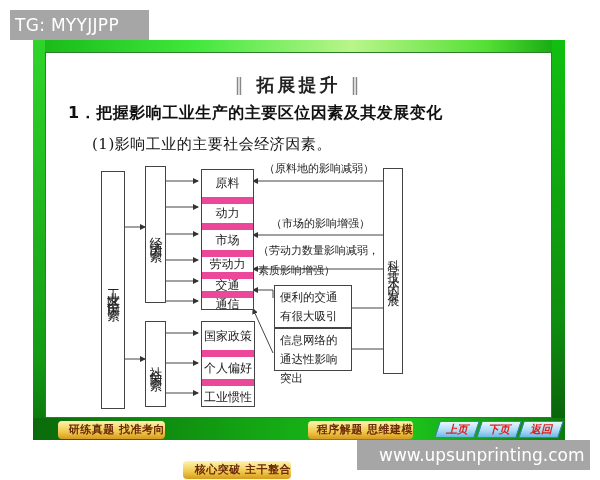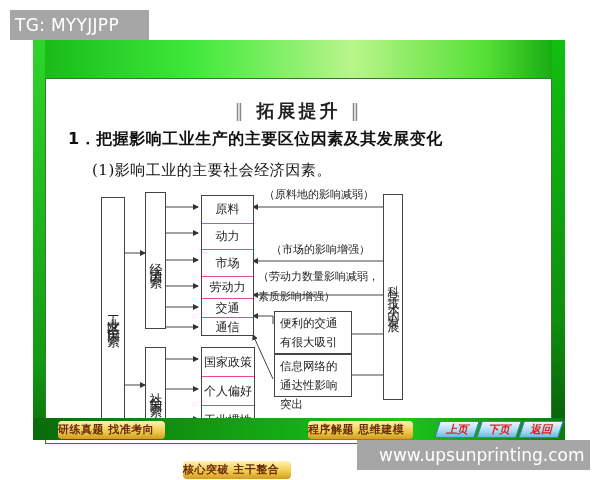--- a/index.html
+++ b/index.html
@@ -3,34 +3,34 @@
 <meta charset="utf-8">
 <style>
   * { box-sizing: border-box; margin: 0; padding: 0; }
   body { width: 600px; height: 480px; background: #ffffff; position: relative; overflow: hidden; font-family: "DejaVu Serif", "Liberation Serif", serif; }
   .wm-top { position: absolute; left: 10px; top: 10px; width: 139px; height: 30px; background: #a6a6a6; color: #ffffff; font-family: "DejaVu Sans", "Liberation Sans", sans-serif; font-size: 17px; line-height: 30px; padding-left: 5px; letter-spacing: 0.3px; z-index: 5; }
   .wm-bottom { position: absolute; left: 357px; top: 440px; width: 233px; height: 30px; background: #a6a6a6; color: #ffffff; font-family: "DejaVu Sans", "Liberation Sans", sans-serif; font-size: 17px; line-height: 30px; padding-left: 22px; z-index: 5; }
   .frame { position: absolute; left: 33px; top: 40px; width: 532px; height: 400px;
     background: linear-gradient(90deg, #16b816 0%, #3fe83a 30%, #b9f58a 60%, #55e035 85%, #0da30d 100%); }
   .frame-left { position: absolute; left: 33px; top: 40px; width: 12px; height: 400px; background: linear-gradient(180deg, #2fd52a, #139a13 80%, #0b6e0b); }
   .frame-right { position: absolute; left: 552px; top: 40px; width: 13px; height: 400px; background: linear-gradient(180deg, #10c010, #0f8e0f 70%, #0a5a0a); }
-  .slide { position: absolute; left: 45px; top: 52px; width: 507px; height: 366px; background: #ffffff; border: 1px solid #2e7d2e; margin-top: 26px; }
+  .slide { position: absolute; left: 45px; top: 52px; width: 507px; height: 366px; background: #ffffff; border: 1px solid #2e7d2e; }
   .bottombar { position: absolute; left: 33px; top: 418px; width: 532px; height: 22px; background: linear-gradient(90deg, #0a6a0a, #13a313 40%, #1cc51c 70%, #0c7a0c); }
-  .navbtn { position: absolute; top: 421px; height: 18px; border-radius: 4px; background: linear-gradient(180deg, #fff3b0, #f0c84a 60%, #d59b20); color: #6b2a0a; font-family: "DejaVu Sans", sans-serif; font-weight: bold; font-size: 11px; line-height: 18px; text-align: left; white-space: nowrap; letter-spacing: 0.5px; }
+  .navbtn { position: absolute; top: 421px; height: 18px; border-radius: 4px; background: linear-gradient(180deg, #fff3b0, #f0c84a 60%, #d59b20); color: #6b2a0a; font-family: "DejaVu Sans", sans-serif; font-weight: bold; font-size: 11px; line-height: 18px; text-align: right; white-space: nowrap; letter-spacing: 0.5px; }
   .pagebtn { position: absolute; top: 421px; height: 17px; width: 40px; background: linear-gradient(180deg, #e9f7ff, #a9d9f5 60%, #6bb8e8); border: 1px solid #3b83c0; color: #e0201a; font-family: "DejaVu Sans", sans-serif; font-weight: bold; font-style: italic; font-size: 11px; line-height: 15px; text-align: center; transform: skewX(-18deg); }
   .pagebtn span { display: inline-block; transform: skewX(18deg); }
 
   .title { position: absolute; left: 0; width: 100%; top: 20px; text-align: center; font-size: 18px; font-weight: bold; color: #222; font-family: "DejaVu Sans", sans-serif; letter-spacing: 3px; }
   .title .bar { color: #888; font-weight: normal; margin: 0 10px; }
   .heading1 { position: absolute; left: 22px; top: 50px; font-size: 16px; font-weight: bold; color: #111; font-family: "DejaVu Sans", sans-serif; letter-spacing: 0.5px; }
   .heading2 { position: absolute; left: 46px; top: 82px; font-size: 15px; color: #111; font-family: "DejaVu Serif", serif; letter-spacing: 0.5px; }
 
   .box { position: absolute; border: 1px solid #444; background: #fff; color: #222; font-size: 12px; }
   .vbox { display: flex; align-items: center; justify-content: center; writing-mode: vertical-rl; text-orientation: upright; letter-spacing: 4px; font-size: 13px; }
-  .cell { position: absolute; left: 0; width: 100%; border-top: 1px solid #ec4899; display: flex; align-items: center; justify-content: center; font-size: 12px; }
+  .cell { position: absolute; left: 0; width: 100%; border-top: 7px solid #ec4899; display: flex; align-items: center; justify-content: center; font-size: 12px; }
   .cell:first-child { border-top: none; }
   .note { position: absolute; font-size: 11px; color: #222; white-space: nowrap; }
   .mbox { position: absolute; border: 1px solid #444; background: #fff; font-size: 11.5px; line-height: 19px; padding: 2px 5px; color: #222; }
   svg.lines { position: absolute; left: 0; top: 0; }
 </style>
 </head>
 <body>
 
 <div class="wm-top">TG: MYYJJPP</div>
 

